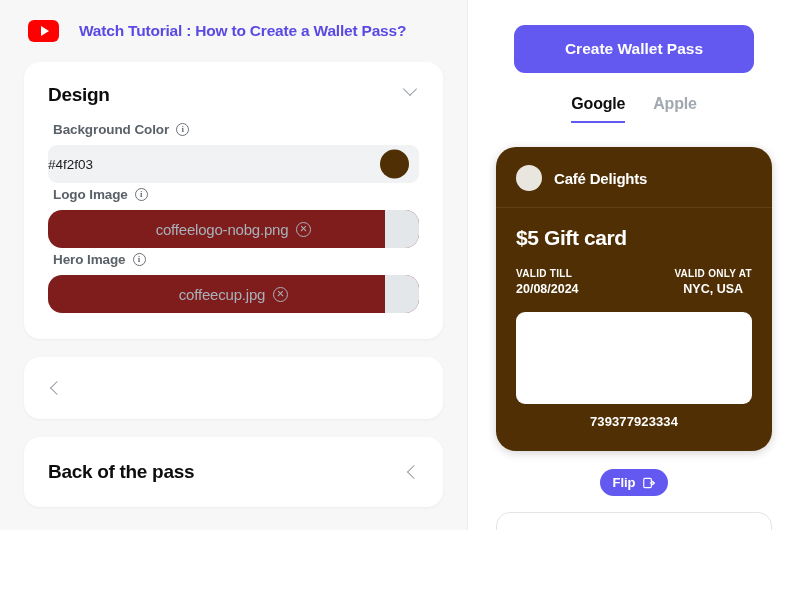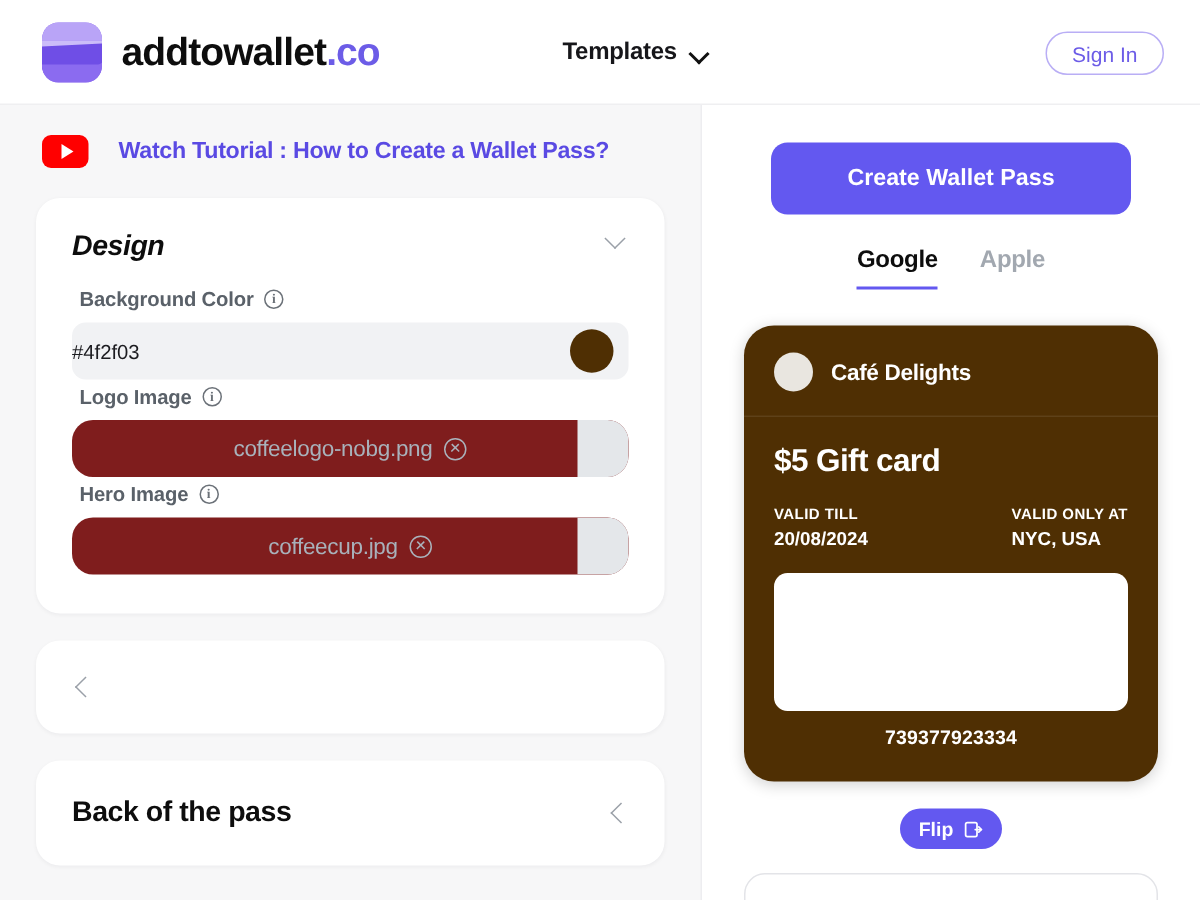--- a/index.html
+++ b/index.html
@@ -108,21 +108,20 @@
 
   
   .card {
     background: #ffffff; border-radius: 16px;
     margin: 0 24px; box-shadow: 0 1px 3px rgba(16,16,40,0.05);
   }
   .card + .card { margin-top: 18px; }
   .card-head {
     display: flex; align-items: flex-start; justify-content: space-between;
     padding: 22px 24px 8px 24px;
-    font-style: italic;
   }
   .card-title { font-size: 19px; font-weight: 700; color: #0d0d0d; letter-spacing: -0.3px; }
   .chev-sm-down { width: 16px; height: 10px; position: relative; cursor: pointer; }
   .chev-sm-down::before {
     content: ""; position: absolute; left: 2px; top: 0;
     width: 9px; height: 9px;
     border-right: 1.7px solid #9aa0a8; border-bottom: 1.7px solid #9aa0a8;
     transform: rotate(45deg);
   }
   .chev-sm-left { width: 14px; height: 14px; position: relative; cursor: pointer; }
@@ -228,21 +227,21 @@
   }
   .pass-meta {
     display: flex; justify-content: space-between; margin-top: 18px;
   }
   .meta-col .meta-label {
     font-size: 10px; font-weight: 700; letter-spacing: 0.3px;
   }
   .meta-col .meta-value {
     font-size: 12.5px; font-weight: 700; margin-top: 3px;
   }
-  .meta-col.right { text-align: left; }
+  .meta-col.right { text-align: center; }
   .barcode-box {
     height: 92px; background: #ffffff; border-radius: 9px; margin-top: 16px;
   }
   .barcode-number {
     text-align: center; font-size: 13px; font-weight: 700;
     margin-top: 10px; letter-spacing: 0.1px;
   }
 
   .flip-btn {
     width: 68px; height: 27px; margin: 18px auto 0 auto;
@@ -258,42 +257,20 @@
     width: 276px; height: 30px; margin: 16px auto 0 auto;
     border: 1px solid #e3e4e8; border-radius: 14px 14px 0 0;
     background: #ffffff;
   }
 </style>
 </head>
 <body>
 
 <div id="app">
 
-  <div class="header">
-    <div class="brand">
-      <div class="logo-mark">
-        <div class="band-top"></div>
-        <div class="band-mid"></div>
-        <div class="swoosh"></div>
-        <div class="bottom"></div>
-      </div>
-      <div class="brand-name">
-        <span>addtowallet</span><span class="tld">.co</span>
-      </div>
-    </div>
-
-    <div class="nav-templates">
-      <span class="label">Templates</span>
-      <span class="chev-down"></span>
-    </div>
-
-    <div class="signin-btn">
-      <span>Sign In</span>
-    </div>
-  </div>
 
   <div class="panes">
 
     <div class="left-pane">
 
       <div class="tutorial">
         <span class="yt-icon">
             <span class="tri"></span>
           </span>
         <span class="tutorial-text">Watch Tutorial : How to Create a Wallet Pass?</span>

